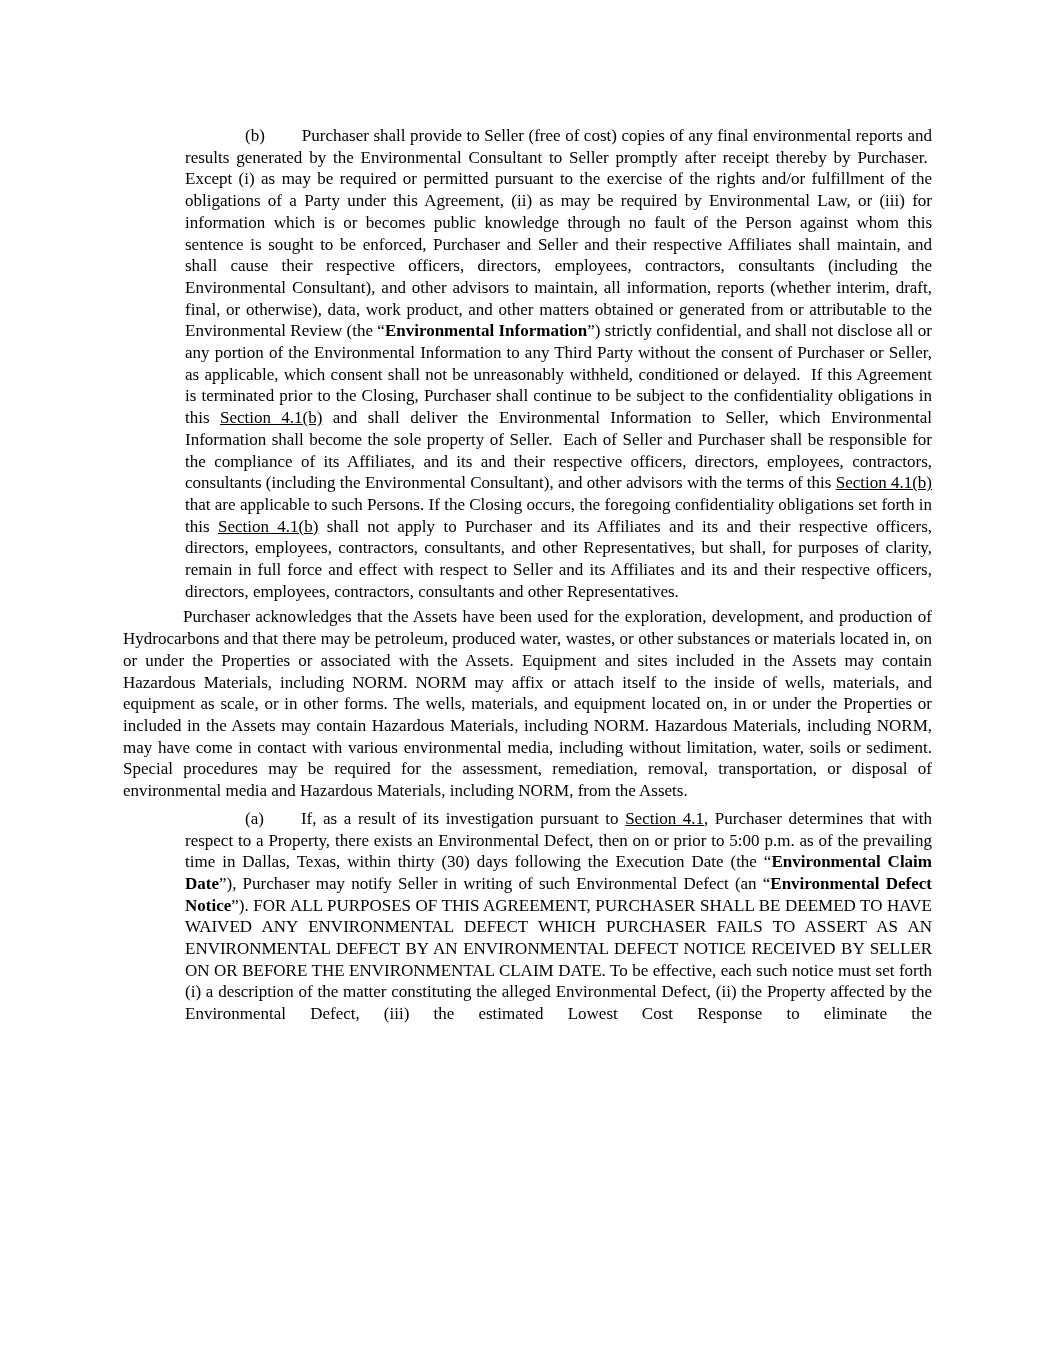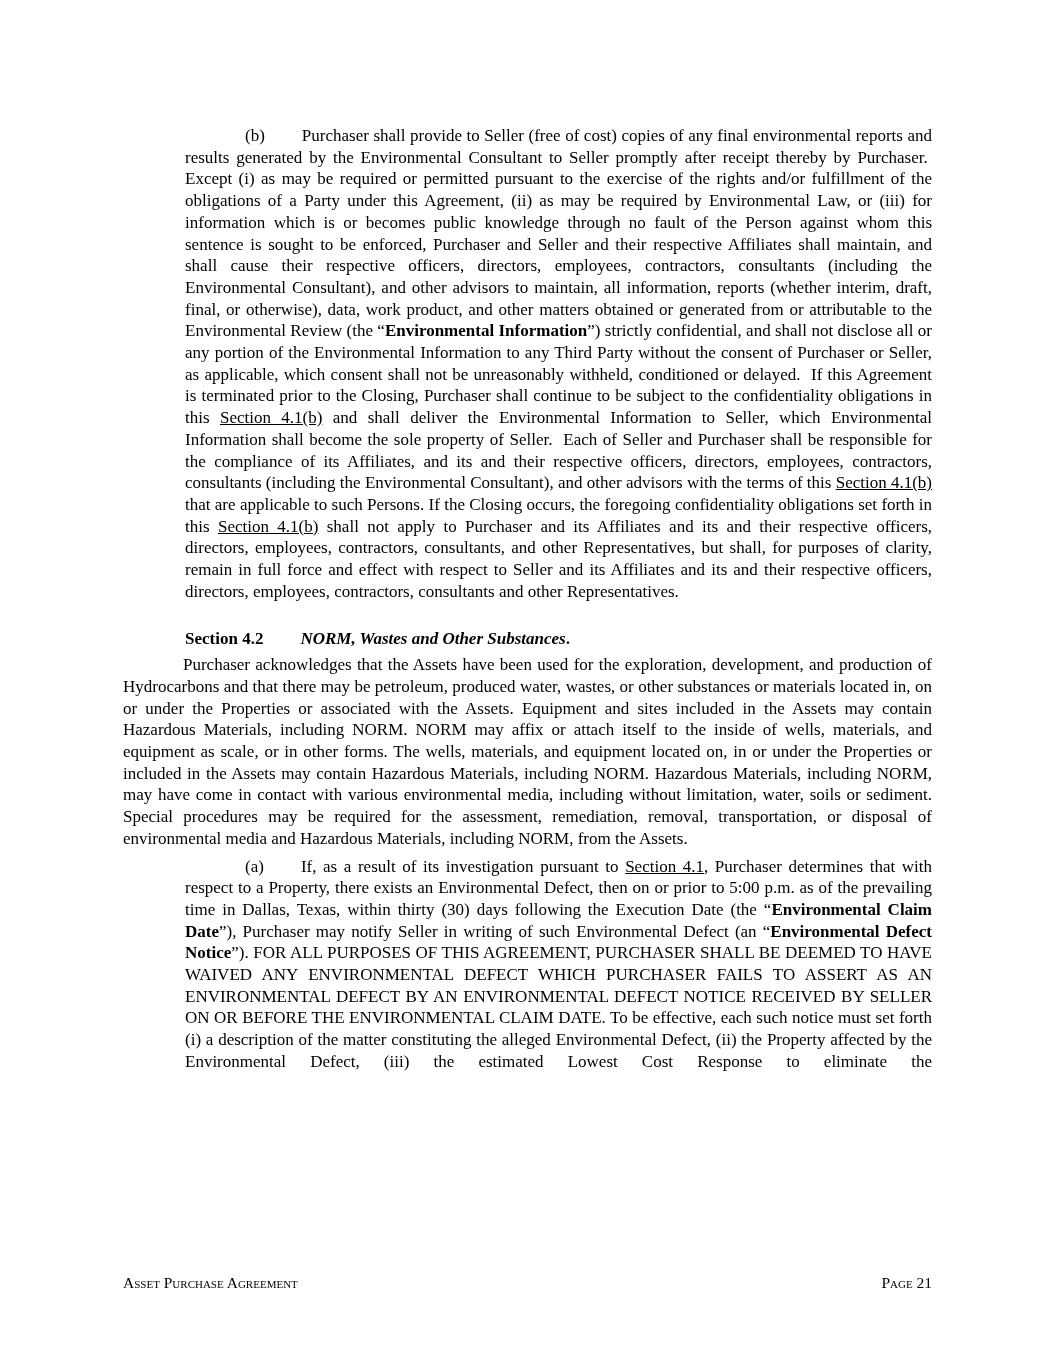--- a/index.html
+++ b/index.html
@@ -63,26 +63,21 @@
   }
 </style>
 </head>
 <body>
 
 <div class="page">
   <div class="content">
 
     <p class="para ind"><span>(b)</span><span class="tab-sp"></span><span><span>Purchaser shall provide to Seller (free of cost) copies of any final environmental reports and results generated by the Environmental Consultant to Seller promptly after receipt thereby by Purchaser.&nbsp; Except (i) as may be required or permitted pursuant to the exercise of the rights and/or fulfillment of the obligations of a Party under this Agreement, (ii) as may be required by Environmental Law, or (iii) for information which is or becomes public knowledge through no fault of the Person against whom this sentence is sought to be enforced, Purchaser and Seller and their respective Affiliates shall maintain, and shall cause their respective officers, directors, employees, contractors, consultants (including the Environmental Consultant), and other advisors to maintain, all information, reports (whether interim, draft, final, or otherwise), data, work product, and other matters obtained or generated from or attributable to the Environmental Review (the “</span><span class="b">Environmental Information</span><span>”) strictly confidential, and shall not disclose all or any portion of the Environmental Information to any Third Party without the consent of Purchaser or Seller, as applicable, which consent shall not be unreasonably withheld, conditioned or delayed.&nbsp; If this Agreement is terminated prior to the Closing, Purchaser shall continue to be subject to the confidentiality obligations in this </span><span class="u">Section 4.1(b)</span><span> and shall deliver the Environmental Information to Seller, which Environmental Information shall become the sole property of Seller.&nbsp; Each of Seller and Purchaser shall be responsible for the compliance of its Affiliates, and its and their respective officers, directors, employees, contractors, consultants (including the Environmental Consultant), and other advisors with the terms of this </span><span class="u">Section 4.1(b)</span><span> that are applicable to such Persons. If the Closing occurs, the foregoing confidentiality obligations set forth in this </span><span class="u">Section 4.1(b)</span><span> shall not apply to Purchaser and its Affiliates and its and their respective officers, directors, employees, contractors, consultants, and other Representatives, but shall, for purposes of clarity, remain in full force and effect with respect to Seller and its Affiliates and its and their respective officers, directors, employees, contractors, consultants and other Representatives.</span></span></p>
 
-    <p class="heading mt-h42"><span>Section 4.2</span><span class="tab-sp"></span><span class="title-italic">NORM, Wastes and Other Substances</span><span>.</span></p>
 
     <p class="para flush-ind mt-p42"><span><span>Purchaser acknowledges that the Assets have been used for the exploration, development, and production of Hydrocarbons and that there may be petroleum, produced water, wastes, or other substances or materials located in, on or under the Properties or associated with the Assets. Equipment and sites included in the Assets may contain Hazardous Materials, including NORM. NORM may affix or attach itself to the inside of wells, materials, and equipment as scale, or in other forms. The wells, materials, and equipment located on, in or under the Properties or included in the Assets may contain Hazardous Materials, including NORM. Hazardous Materials, including NORM, may have come in contact with various environmental media, including without limitation, water, soils or sediment. Special procedures may be required for the assessment, remediation, removal, transportation, or disposal of environmental media and Hazardous Materials, including NORM, from the Assets.</span></span></p>
 
 
     <p class="para ind jlast mt-pa"><span>(a)</span><span class="tab-sp"></span><span><span>If, as a result of its investigation pursuant to </span><span class="u">Section 4.1</span><span>, Purchaser determines that with respect to a Property, there exists an Environmental Defect, then on or prior to 5:00 p.m. as of the prevailing time in Dallas, Texas, within thirty (30) days following the Execution Date (the “</span><span class="b">Environmental Claim Date</span><span>”), Purchaser may notify Seller in writing of such Environmental Defect (an “</span><span class="b">Environmental Defect Notice</span><span>”). FOR ALL PURPOSES OF THIS AGREEMENT, PURCHASER SHALL BE DEEMED TO HAVE WAIVED ANY ENVIRONMENTAL DEFECT WHICH PURCHASER FAILS TO ASSERT AS AN ENVIRONMENTAL DEFECT BY AN ENVIRONMENTAL DEFECT NOTICE RECEIVED BY SELLER ON OR BEFORE THE ENVIRONMENTAL CLAIM DATE. To be effective, each such notice must set forth (i) a description of the matter constituting the alleged Environmental Defect, (ii) the Property affected by the Environmental Defect, (iii) the estimated Lowest Cost Response to eliminate the</span></span></p>
 
   </div>
 
-  <div class="footer">
-    <span>Asset Purchase Agreement</span>
-    <span>Page 21</span>
-  </div>
 </div>
 
 </body></html>

